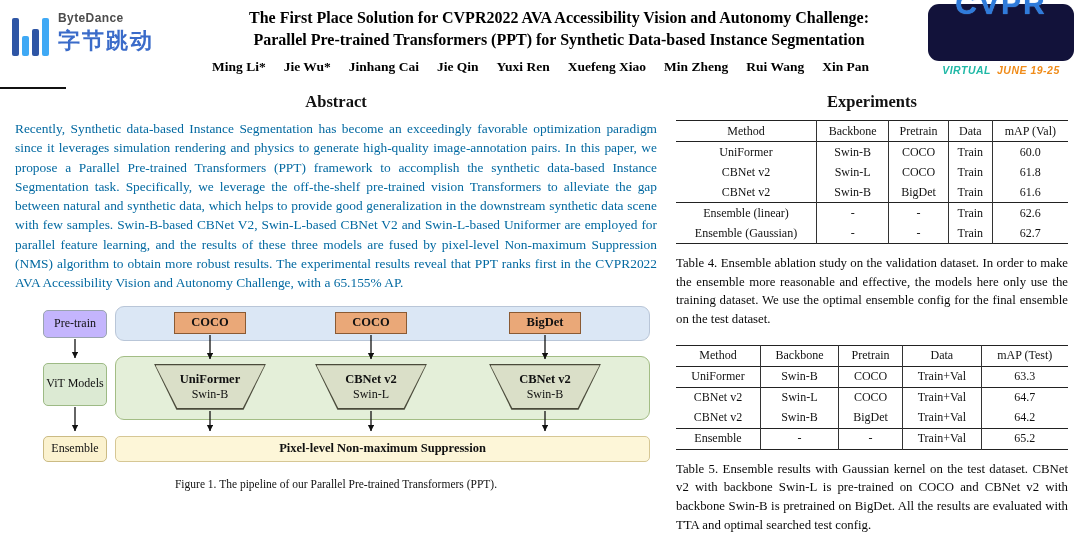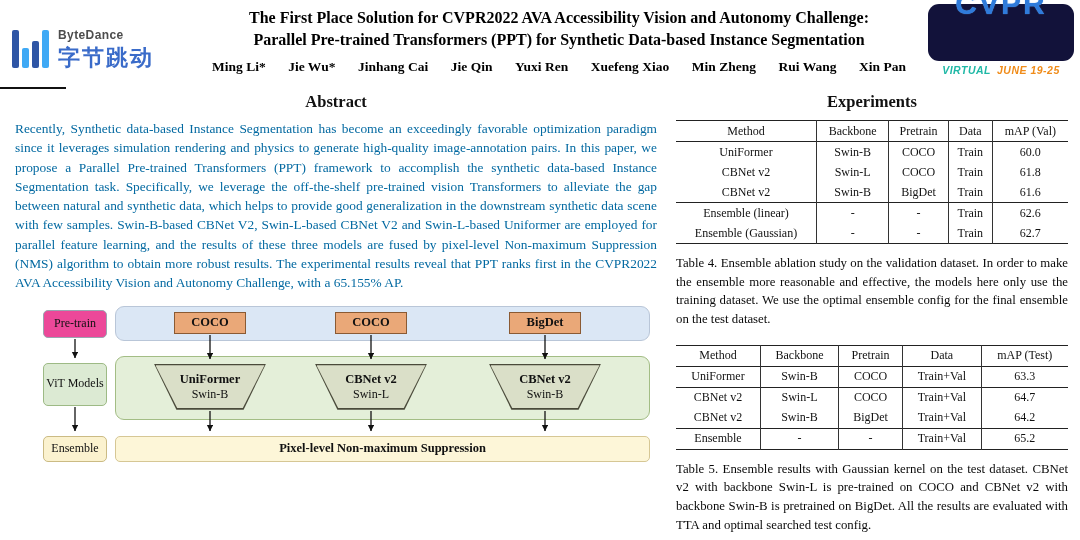--- a/index.html
+++ b/index.html
@@ -4,34 +4,34 @@
 <style>
   * { margin:0; padding:0; box-sizing:border-box; }
   html,body { background:#ffffff; }
   .page {
     position:relative; width:1080px; height:540px; background:#ffffff;
     overflow:hidden; font-family:"Liberation Serif", serif; color:#111;
   }
 
   
   .header { position:absolute; top:0; left:0; width:1080px; height:88px; }
-  .brand { position:absolute; left:12px; top:28px; display:flex; align-items:flex-start; gap:9px; }
+  .brand { position:absolute; left:12px; top:11px; display:flex; align-items:flex-end; gap:9px; }
   .brand-mark { display:flex; align-items:flex-end; gap:3px; height:40px; }
   .brand-mark .bar { width:7px; border-radius:2px; }
   .bar1 { height:38px; background:#2e55a5; }
   .bar2 { height:20px; background:#3fa9f5; }
   .bar3 { height:27px; background:#2e55a5; }
   .bar4 { height:38px; background:#3fa9f5; }
   .brand-text { font-family:"Liberation Sans", sans-serif; }
   .brand-en { font-size:12px; font-weight:bold; color:#4d4d4d; letter-spacing:.4px; }
   .brand-cn { font-size:22px; font-weight:bold; color:#3a6bc9; letter-spacing:2px; margin-top:1px; }
 
   .title-block { position:absolute; left:212px; top:7px; width:694px; text-align:center; }
   .title-line { font-size:16px; font-weight:bold; line-height:1.4; color:#000; }
-  .authors { margin-top:7px; display:flex; justify-content:space-between; flex-wrap:wrap; gap:0 18px;
+  .authors { margin-top:7px; display:flex; justify-content:flex-start; flex-wrap:wrap; gap:0 18px;
              font-size:13.5px; font-weight:bold; color:#000; }
 
   .cvpr-badge { position:absolute; right:6px; top:4px; width:146px; height:57px;
     background:#12123a; border-radius:11px; display:flex; flex-direction:column;
     align-items:center; justify-content:center; font-family:"Liberation Sans", sans-serif;gap:43px; }
   .cvpr-name { font-size:30px; font-weight:bold; color:#2f7bdb; letter-spacing:2px; line-height:1;
     text-shadow:0 0 1px #5fa2f0; }
   .cvpr-sub { display:flex; gap:6px; margin-top:2px; font-size:10.5px; font-weight:bold; font-style:italic; }
   .cvpr-virtual { color:#1fb8a6; letter-spacing:.5px; }
   .cvpr-dates { color:#f08c1a; letter-spacing:.5px; }
@@ -43,21 +43,21 @@
   .right-col { position:absolute; left:676px; top:90px; width:392px; }
 
   .section-heading { text-align:center; font-size:16.5px; font-weight:bold; margin:2px 0 7px; }
   .abstract-text { font-size:13.4px; line-height:1.44; text-align:justify; color:#0369a1; }
 
   
   .figure { position:relative; width:640px; height:172px; margin-top:5px; }
   .side-label { position:absolute; left:28px; width:64px; border:1px solid #9aa4b0; border-radius:5px;
     display:flex; align-items:center; justify-content:center; text-align:center;
     font-size:12px; line-height:1.15; padding:2px; }
-  .box-pretrain { top:12px; height:28px; background:#ec4899; }
+  .box-pretrain { top:12px; height:28px; background:#c4b5fd; }
   .box-vit      { top:65px; height:43px; background:#dcead3; border-color:#9dba85; }
   .box-ensemble { top:138px; height:26px; background:#fbf2cf; border-color:#cbbb84; }
 
   .container-blue  { position:absolute; left:100px; top:8px;  width:535px; height:35px;
     background:#dbe7f5; border:1px solid #b9c6d8; border-radius:9px; }
   .container-green { position:absolute; left:100px; top:58px; width:535px; height:64px;
     background:#e4efd9; border:1px solid #a3bd85; border-radius:9px; }
   .bar-yellow { position:absolute; left:100px; top:138px; width:535px; height:26px;
     background:#fdf6d8; border:1px solid #d6c795; border-radius:5px;
     display:flex; align-items:center; justify-content:center; font-size:12.5px; font-weight:bold; }
@@ -199,20 +199,21 @@
         <line x1="60" y1="109" x2="60" y2="133" stroke="#111" stroke-width="1.3" marker-end="url(#ah)"></line>
         <line x1="195" y1="37" x2="195" y2="61" stroke="#111" stroke-width="1.3" marker-end="url(#ah)"></line>
         <line x1="356" y1="37" x2="356" y2="61" stroke="#111" stroke-width="1.3" marker-end="url(#ah)"></line>
         <line x1="530" y1="37" x2="530" y2="61" stroke="#111" stroke-width="1.3" marker-end="url(#ah)"></line>
         <line x1="195" y1="113" x2="195" y2="133" stroke="#111" stroke-width="1.3" marker-end="url(#ah)"></line>
         <line x1="356" y1="113" x2="356" y2="133" stroke="#111" stroke-width="1.3" marker-end="url(#ah)"></line>
         <line x1="530" y1="113" x2="530" y2="133" stroke="#111" stroke-width="1.3" marker-end="url(#ah)"></line>
       </svg>
     </div>
 
+    <div class="figure-caption">Figure 1. The pipeline of our Parallel Pre-trained Transformers (PPT).</div>
   </div>
 
   <div class="right-col">
 
     <div class="section-heading">Experiments</div>
 
     <table class="paper-table">
       <thead>
         <tr>
           <th>Method</th>

